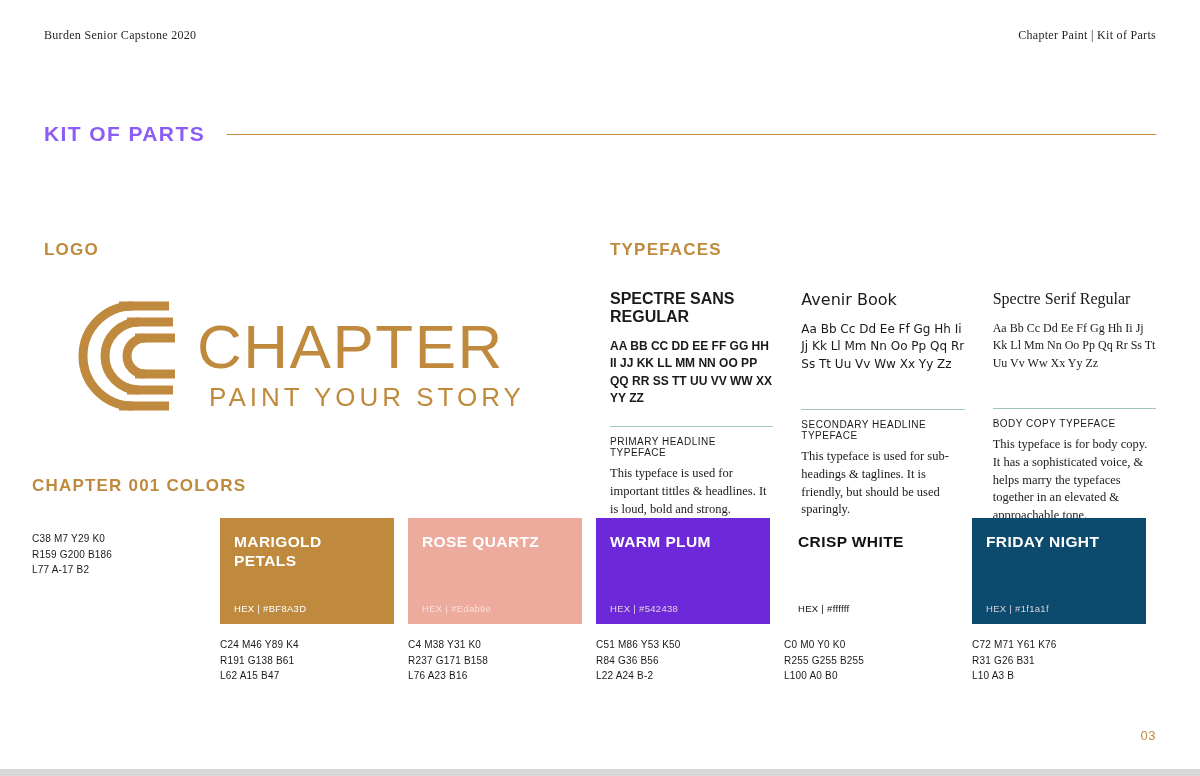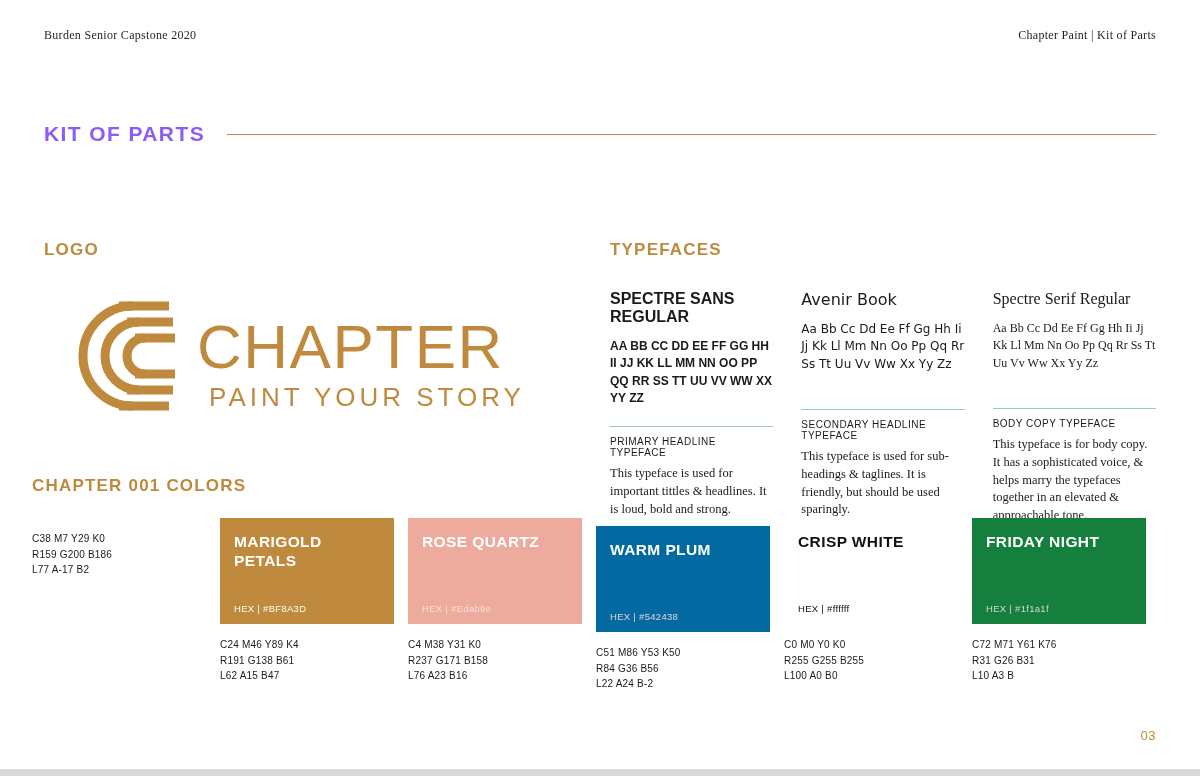--- a/index.html
+++ b/index.html
@@ -267,21 +267,21 @@
           <div class="chex" style="color:#fadfd8;">HEX | #Edab9e</div>
         </div>
         <div class="vals">
           <div>C4 M38 Y31 K0</div>
           <div>R237 G171 B158</div>
           <div>L76 A23 B16</div>
         </div>
       </div>
 
       <div class="swatch-col">
-        <div class="chip" style="background:#0369a1;color:#ffffff;margin-top:8px;">
+        <div class="chip" style="background:#6d28d9;color:#ffffff;">
           <div class="cname">WARM PLUM</div>
           <div class="chex" style="color:#e3d3da;">HEX | #542438</div>
         </div>
         <div class="vals">
           <div>C51 M86 Y53 K50</div>
           <div>R84 G36 B56</div>
           <div>L22 A24 B-2</div>
         </div>
       </div>
 
@@ -291,21 +291,21 @@
           <div class="chex" style="color:#111111;">HEX | #ffffff</div>
         </div>
         <div class="vals">
           <div>C0 M0 Y0 K0</div>
           <div>R255 G255 B255</div>
           <div>L100 A0 B0</div>
         </div>
       </div>
 
       <div class="swatch-col">
-        <div class="chip" style="background:#15803d;color:#ffffff;">
+        <div class="chip" style="background:#0c4a6e;color:#ffffff;">
           <div class="cname">FRIDAY NIGHT</div>
           <div class="chex" style="color:#d8d4d8;">HEX | #1f1a1f</div>
         </div>
         <div class="vals">
           <div>C72 M71 Y61 K76</div>
           <div>R31 G26 B31</div>
           <div>L10 A3 B</div>
         </div>
       </div>
 

